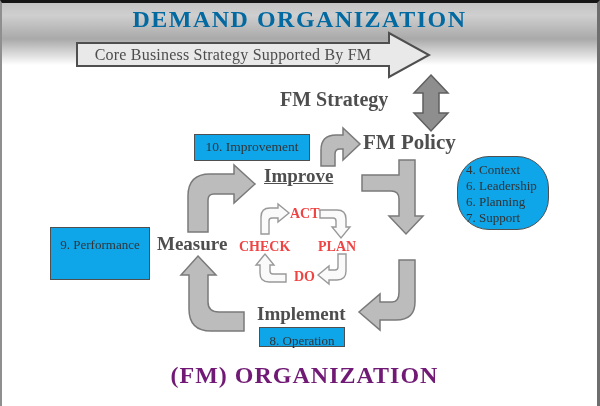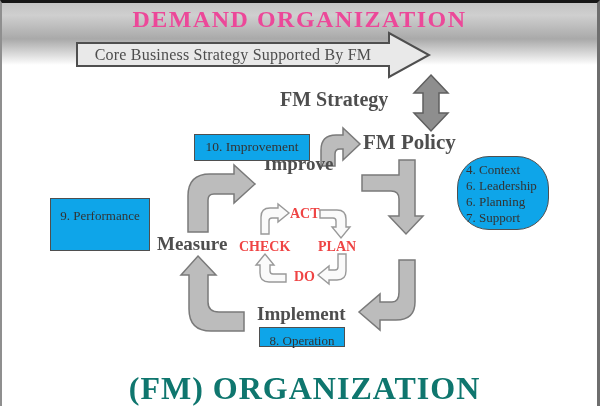--- a/index.html
+++ b/index.html
@@ -9,49 +9,49 @@
     box-sizing:border-box;
     font-family:"Liberation Serif","DejaVu Serif",serif;
   }
   .banner{
     position:absolute;left:0;top:0;width:100%;height:62px;
     background:linear-gradient(#c4c4c4 0%,#cfcfcf 20%,#a9a9a9 58%,#e6e6e6 88%,#ffffff 100%);
   }
   .abs{position:absolute;white-space:nowrap;}
   .title-top{
     left:0;right:0;top:3px;text-align:center;
-    font-size:24px;font-weight:bold;letter-spacing:1.5px;color:#ec4899;
+    font-size:24px;font-weight:bold;letter-spacing:1.5px;color:#0369a1;
   }
   .title-bottom{
-    left:10px;right:0;top:367px;text-align:center;
-    font-size:32px;font-weight:bold;letter-spacing:1px;color:#0f766e;
+    left:10px;right:0;top:359px;text-align:center;
+    font-size:24px;font-weight:bold;letter-spacing:1px;color:#701a75;
   }
   .core-label{
     left:78px;top:41px;width:306px;height:22px;text-align:center;
     font-size:16px;color:#4d4d4d;letter-spacing:0.2px;line-height:22px;
   }
   .lbl{font-weight:bold;color:#4e4e4e;}
   .lbl-fm-strategy{left:278px;top:85px;font-size:20px;}
   .lbl-fm-policy{left:361px;top:127px;font-size:21px;}
   .lbl-fm-plans{left:363px;top:229px;font-size:21px;}
-  .lbl-improve{left:262px;top:150px;font-size:19px;}
+  .lbl-improve{left:262px;top:162px;font-size:19px;text-decoration:underline;}
   .lbl-measure{left:155px;top:230px;font-size:19px;}
   .lbl-implement{left:255px;top:300px;font-size:19px;}
   .pdca-word{font-weight:bold;color:#ef4444;font-size:14px;}
   .w-act{left:288px;top:203px;}
   .w-check{left:237px;top:236px;}
   .w-plan{left:316px;top:236px;}
   .w-do{left:292px;top:266px;}
   .box{
     position:absolute;background:#0ea5e9;border:1.5px solid #4f4f4f;
     color:#333333;font-size:13px;box-sizing:border-box;
   }
   .box-improvement{left:192px;top:131px;width:116px;height:27px;text-align:center;line-height:24px;font-size:13.5px;}
   .box-context{left:455px;top:153px;width:92px;height:74px;padding:5px 0 0 8px;line-height:16px;border-radius:32px;}
-  .box-performance{left:48px;top:195px;width:100px;height:53px;text-align:center;padding-top:8px;line-height:17px;}
+  .box-performance{left:48px;top:224px;width:100px;height:53px;text-align:center;padding-top:8px;line-height:17px;}
   .box-operation{left:257px;top:324px;width:86px;height:20px;text-align:center;line-height:26px;}
   svg{position:absolute;left:0;top:0;}
   .big-arrow{fill:#bcbcbc;stroke:#7a7a7a;stroke-width:1.5;}
   .dark-arrow{fill:#8e8e8e;stroke:#5f5f5f;stroke-width:1.5;}
   .core-arrow{fill:#e9e9e9;stroke:#4f4f4f;stroke-width:2;}
   .pdca-arrow{fill:#fafafa;stroke:#999999;stroke-width:1.4;}
 </style>
 </head>
 <body>
 

